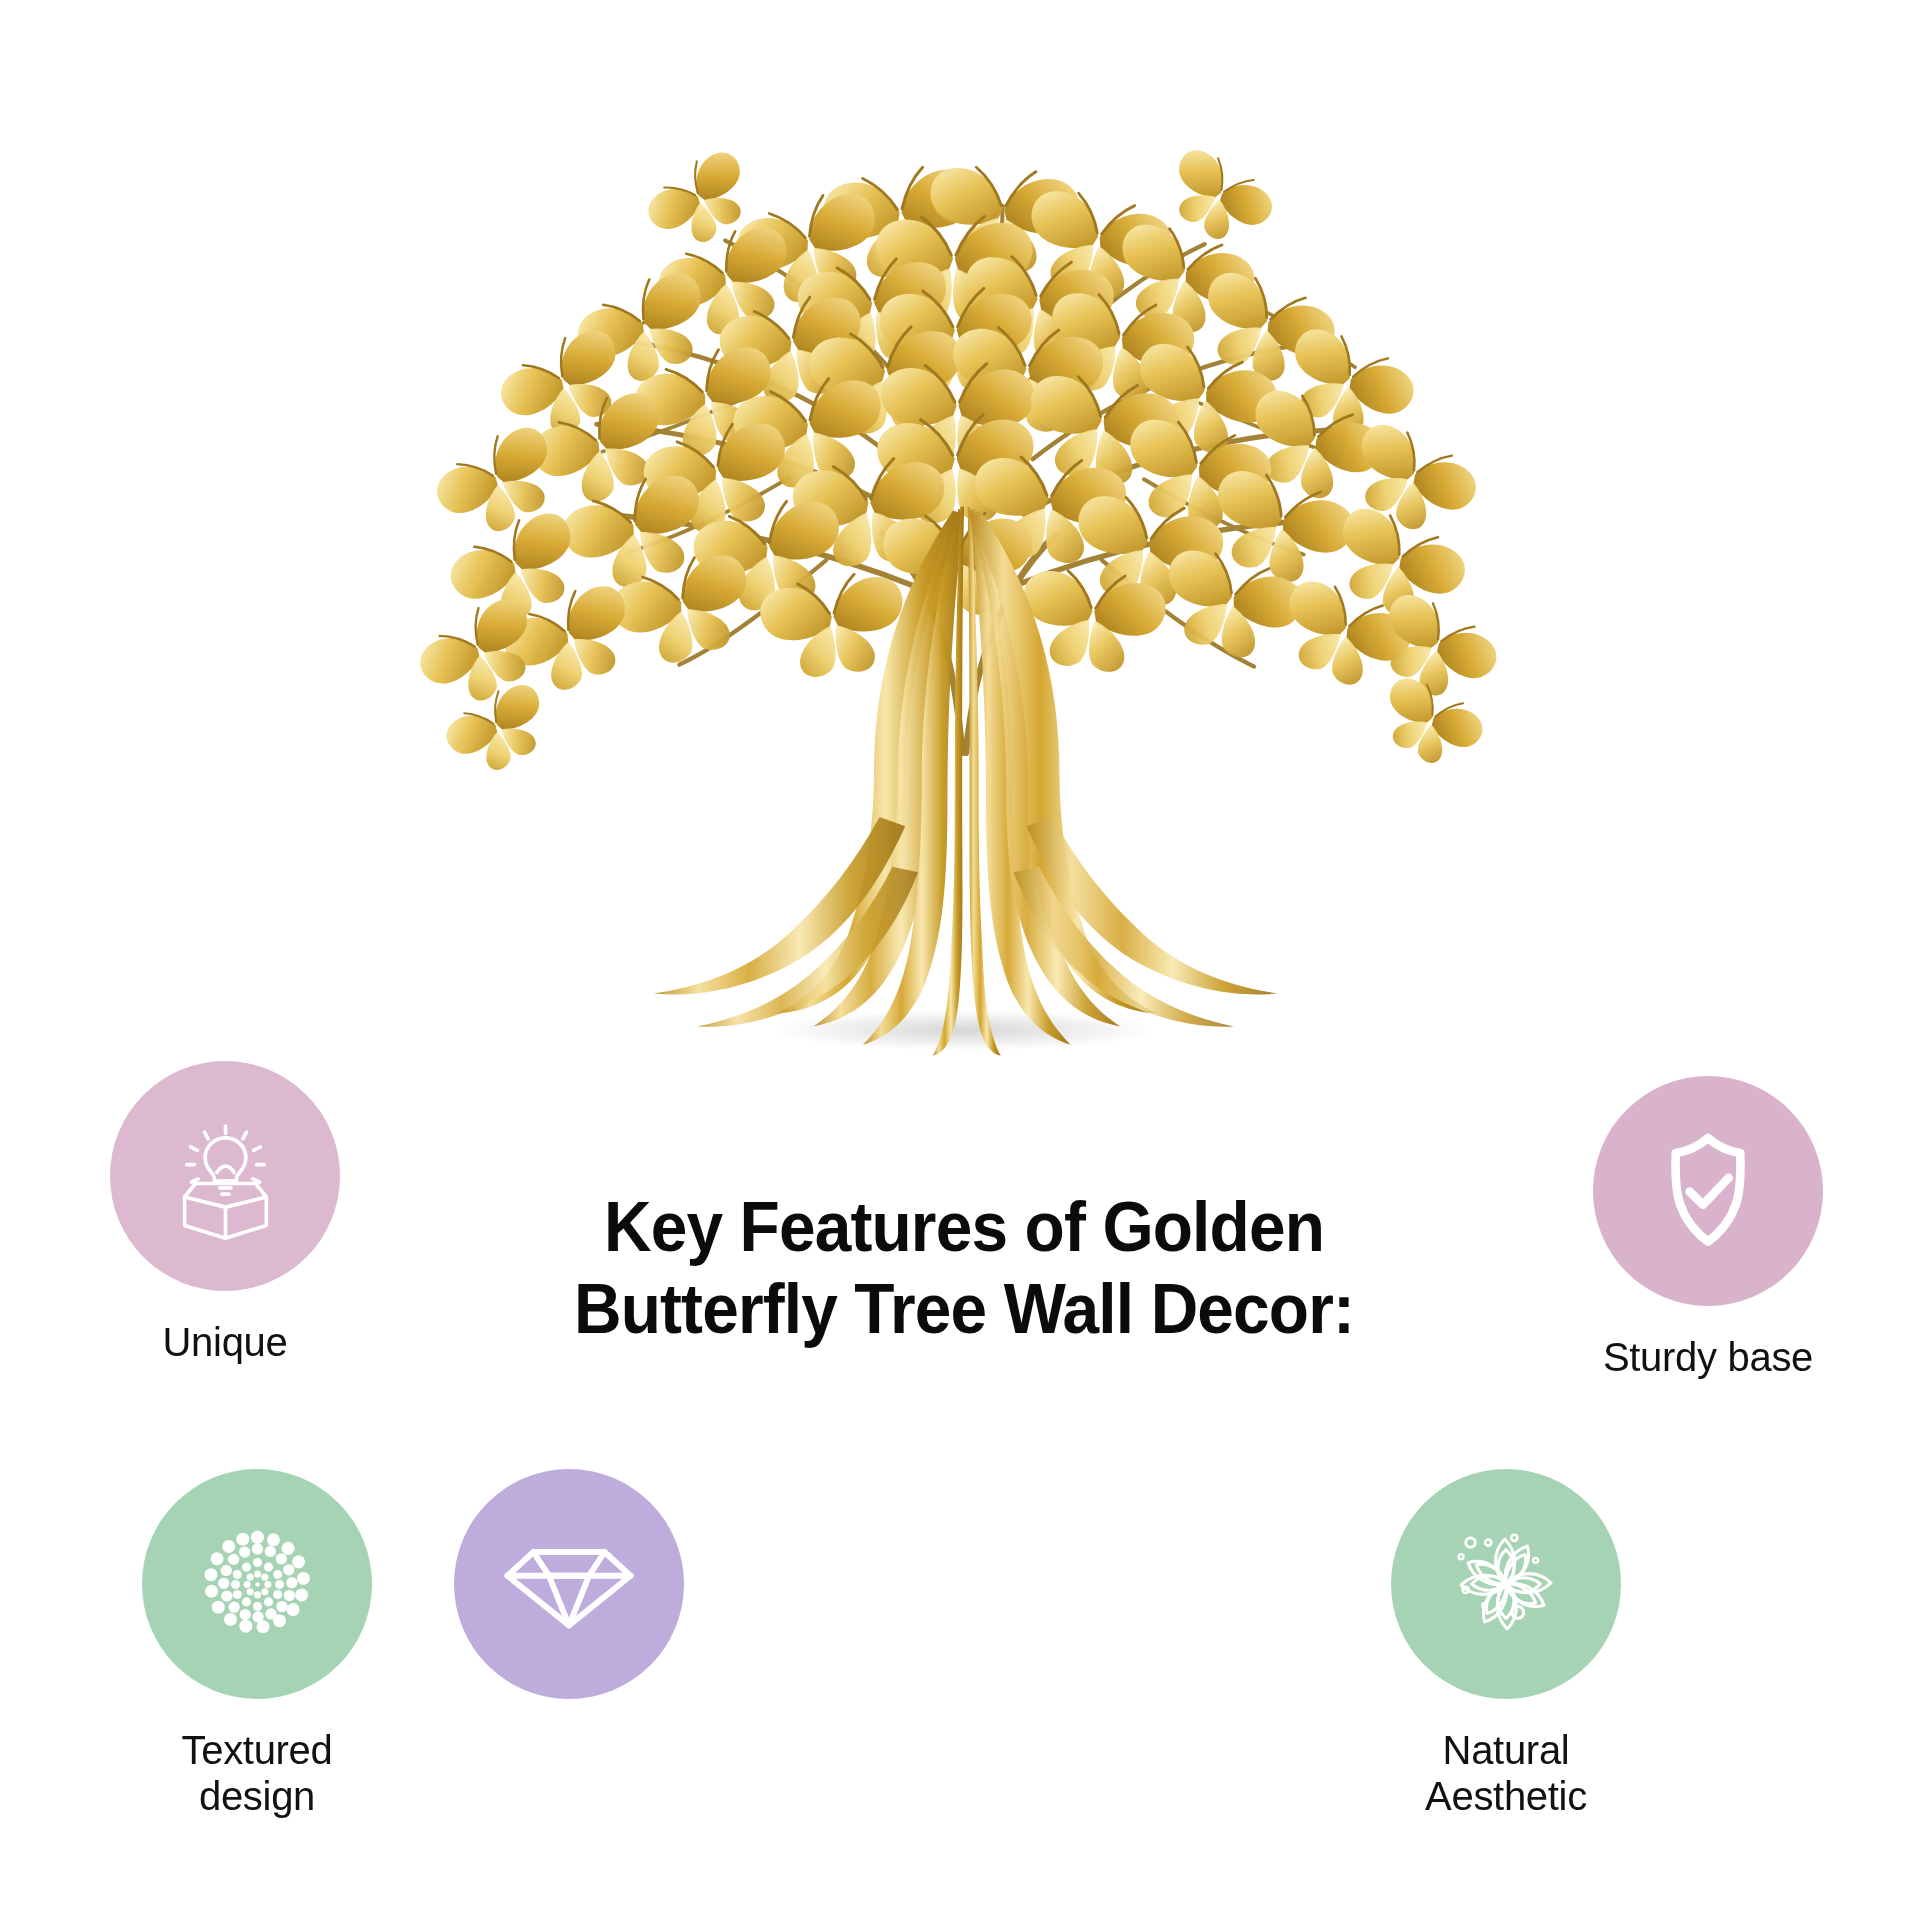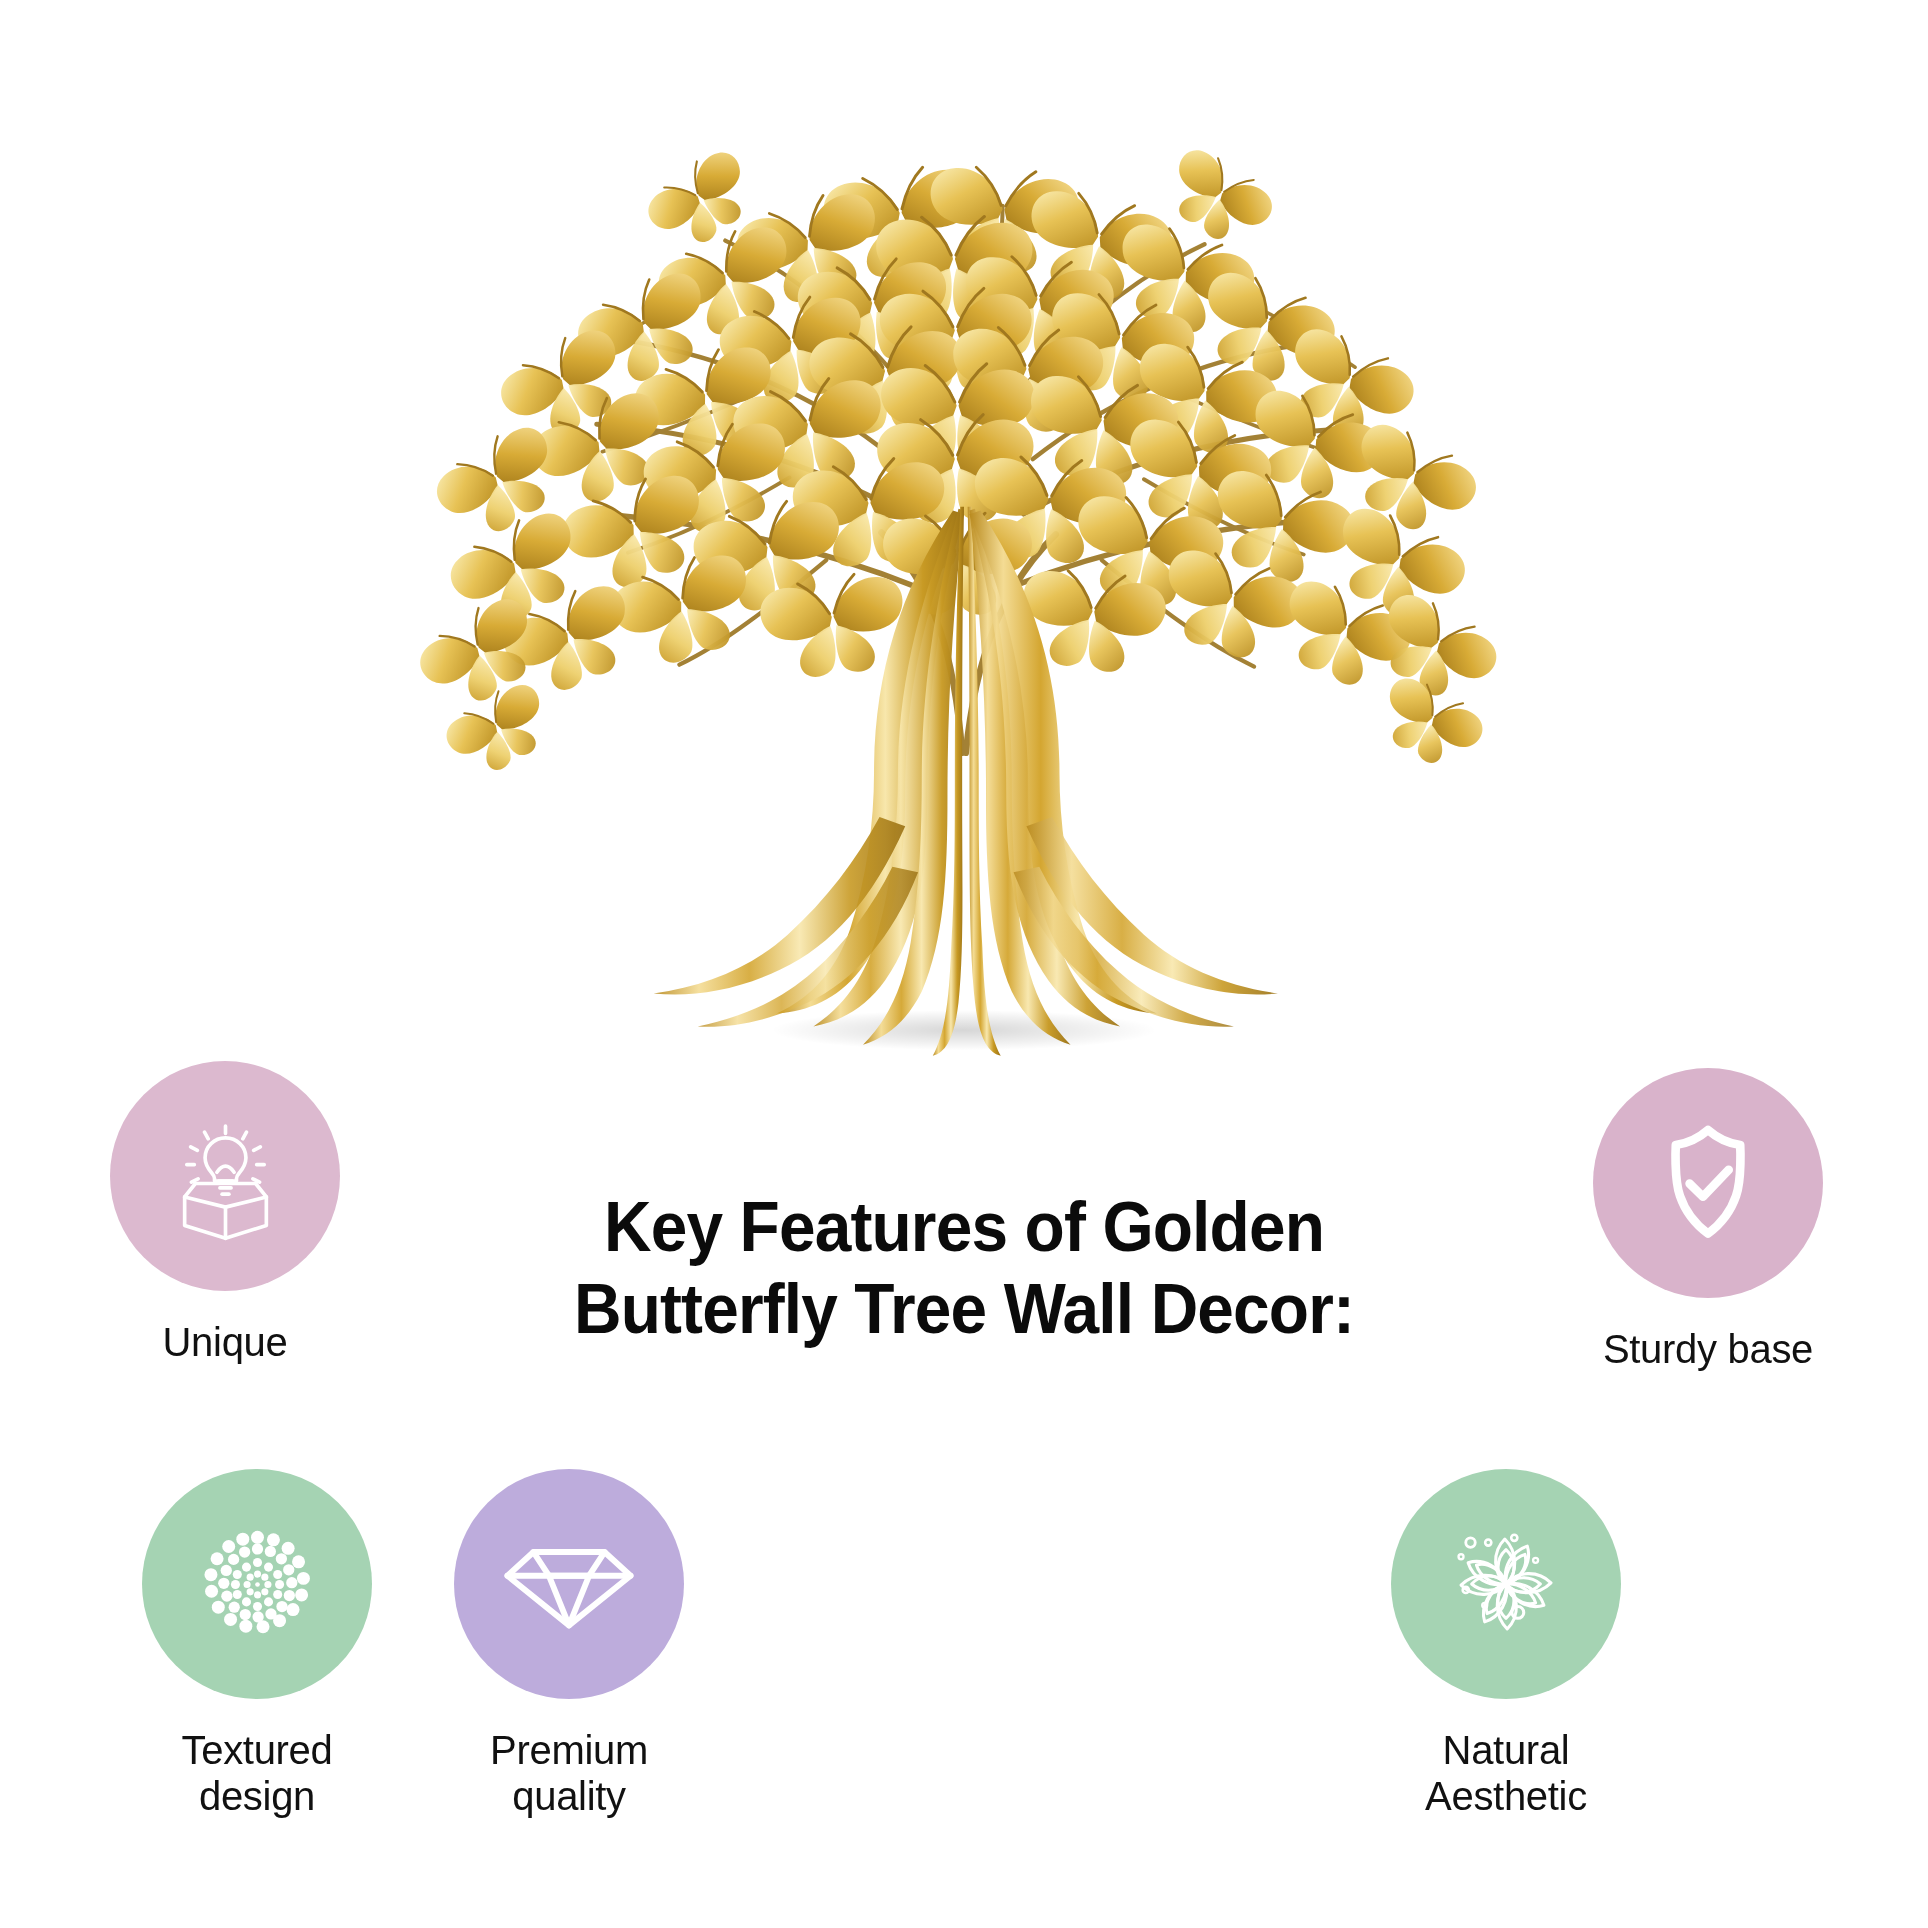--- a/index.html
+++ b/index.html
@@ -61,21 +61,21 @@
     font-size: 40px;
     line-height: 1.16;
     font-family: "Liberation Sans", sans-serif;
     font-weight: 400;
     color: #111111;
     letter-spacing: -0.3px;
     white-space: pre-line;
   }
 
   #feature-unique   { left: 69px;   top: 0; }
-  #feature-sturdy   { left: 1552px; top: 7px; }
+  #feature-sturdy   { left: 1552px; top: 15px; }
 
   
   #headline {
     position: absolute;
     left: 505px;
     top: 1139px;
     width: 918px;
     text-align: center;
     font-family: "Liberation Sans Narrow", "Liberation Sans", sans-serif;
     font-weight: 700;
@@ -369,22 +369,20 @@
 
   <div class="feature" id="feature-premium">
     <div class="feature-circle" style="background:#BDACDC">
       <svg width="142" height="142" viewBox="0 0 120 120" fill="none" stroke="#ffffff" stroke-width="5" stroke-linecap="round" stroke-linejoin="round">
         <path d="M30 33h60l22 20-52 42-52-42z"></path>
         <path d="M8 53h104"></path>
         <path d="M30 33 43 53 60 95 77 53 90 33"></path>
         <path d="M43 53h34"></path>
       </svg>
     </div>
-    <div class="feature-label">Premium
-quality</div>
   </div>
 
 
 
   <div class="feature" id="feature-natural">
     <div class="feature-circle" style="background:#A5D3B3">
       <svg width="142" height="142" viewBox="0 0 120 120" fill="none" stroke="#ffffff" stroke-width="2.6" stroke-linecap="round" stroke-linejoin="round">
         <g>
 
           <g>

